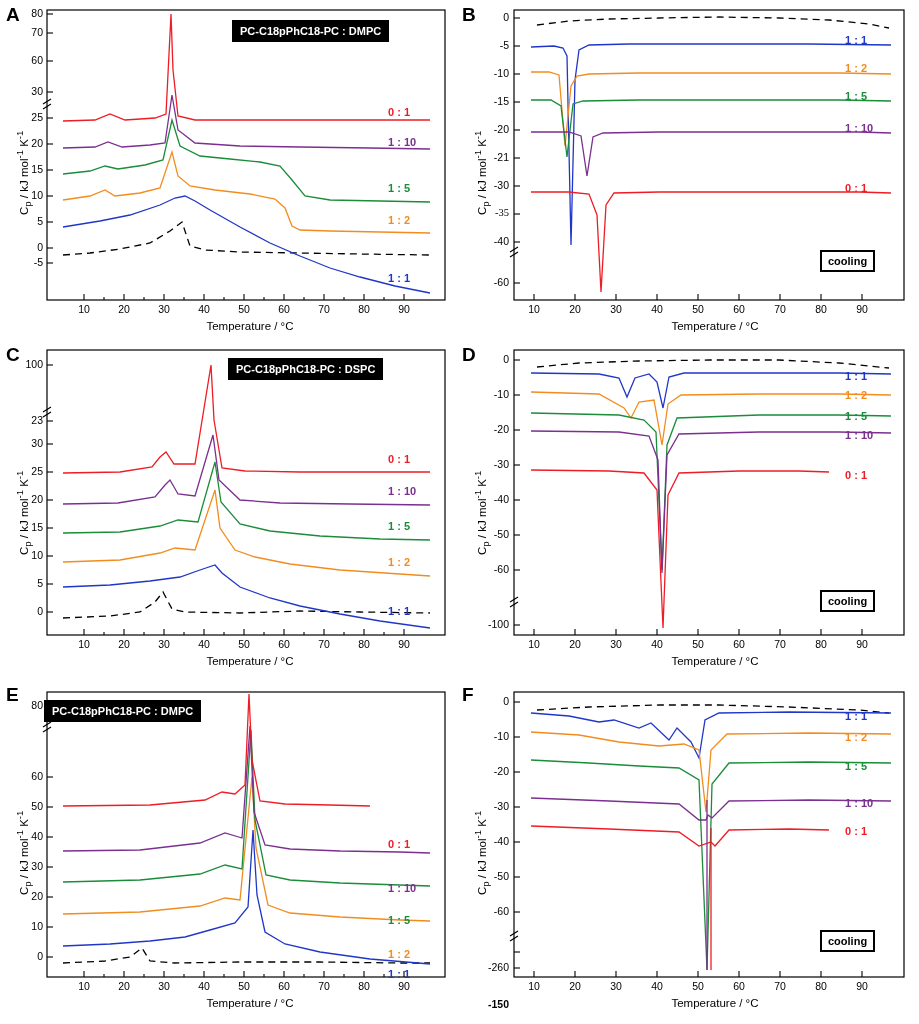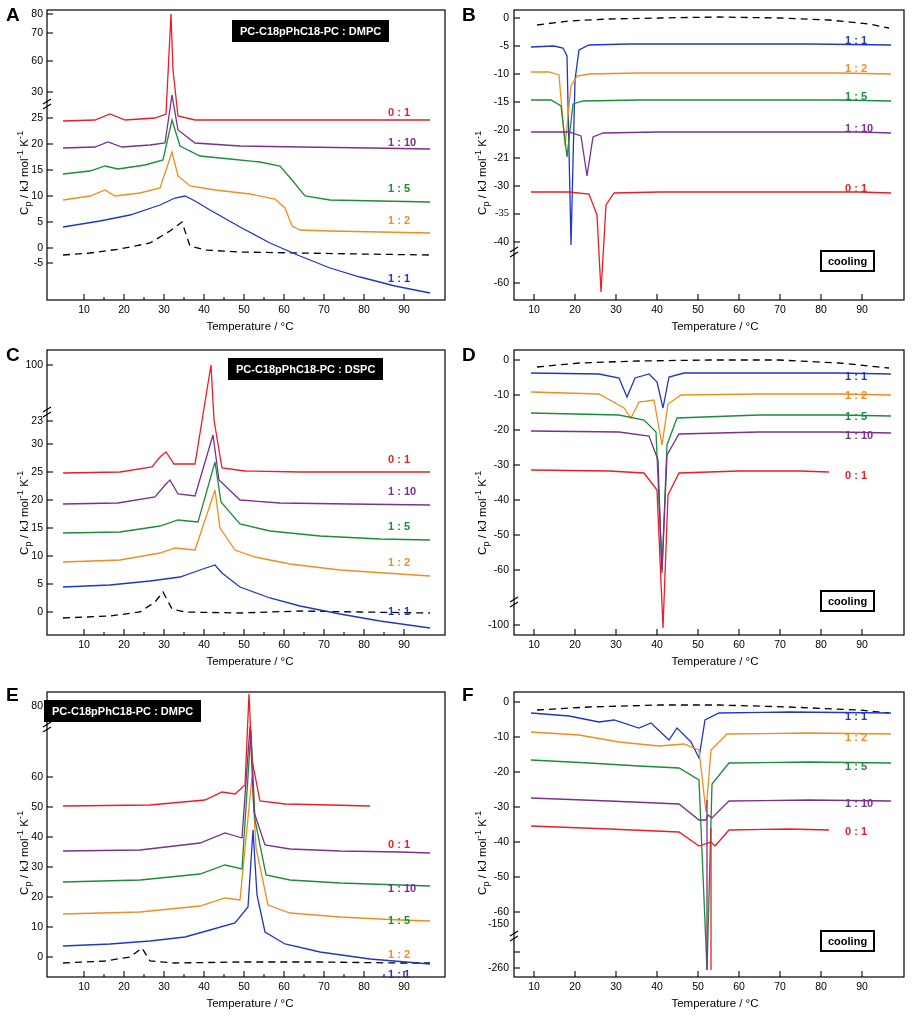--- a/index.html
+++ b/index.html
@@ -443,21 +443,21 @@
   <div class="tick-label x" style="left:760px;top:980px;width:40px;">70</div>
   <div class="tick-label x" style="left:801px;top:980px;width:40px;">80</div>
   <div class="tick-label x" style="left:842px;top:980px;width:40px;">90</div>
   <div class="tick-label" style="left:468px;top:695px;width:41px;">0</div>
   <div class="tick-label" style="left:468px;top:730px;width:41px;">-10</div>
   <div class="tick-label" style="left:468px;top:765px;width:41px;">-20</div>
   <div class="tick-label" style="left:468px;top:800px;width:41px;">-30</div>
   <div class="tick-label" style="left:468px;top:835px;width:41px;">-40</div>
   <div class="tick-label" style="left:468px;top:870px;width:41px;">-50</div>
   <div class="tick-label" style="left:468px;top:905px;width:41px;">-60</div>
-  <div class="tick-label" style="left:464px;top:917px;width:45px;">-150</div>
+  <div class="tick-label" style="left:464px;top:998px;width:45px;font-weight:bold;">-150</div>
   <div class="tick-label" style="left:464px;top:961px;width:45px;">-260</div>
   <div class="series-label" style="left:845px;top:710px;color:#2036c8;">1 : 1</div>
   <div class="series-label" style="left:845px;top:731px;color:#f28c1e;">1 : 2</div>
   <div class="series-label" style="left:845px;top:760px;color:#1a8c3a;">1 : 5</div>
   <div class="series-label" style="left:845px;top:797px;color:#7b2f8f;">1 : 10</div>
   <div class="series-label" style="left:845px;top:825px;color:#ee1c25;">0 : 1</div>
   <div class="boxlabel-inv" style="left:820px;top:930px;">cooling</div>
 
 </div>
 

